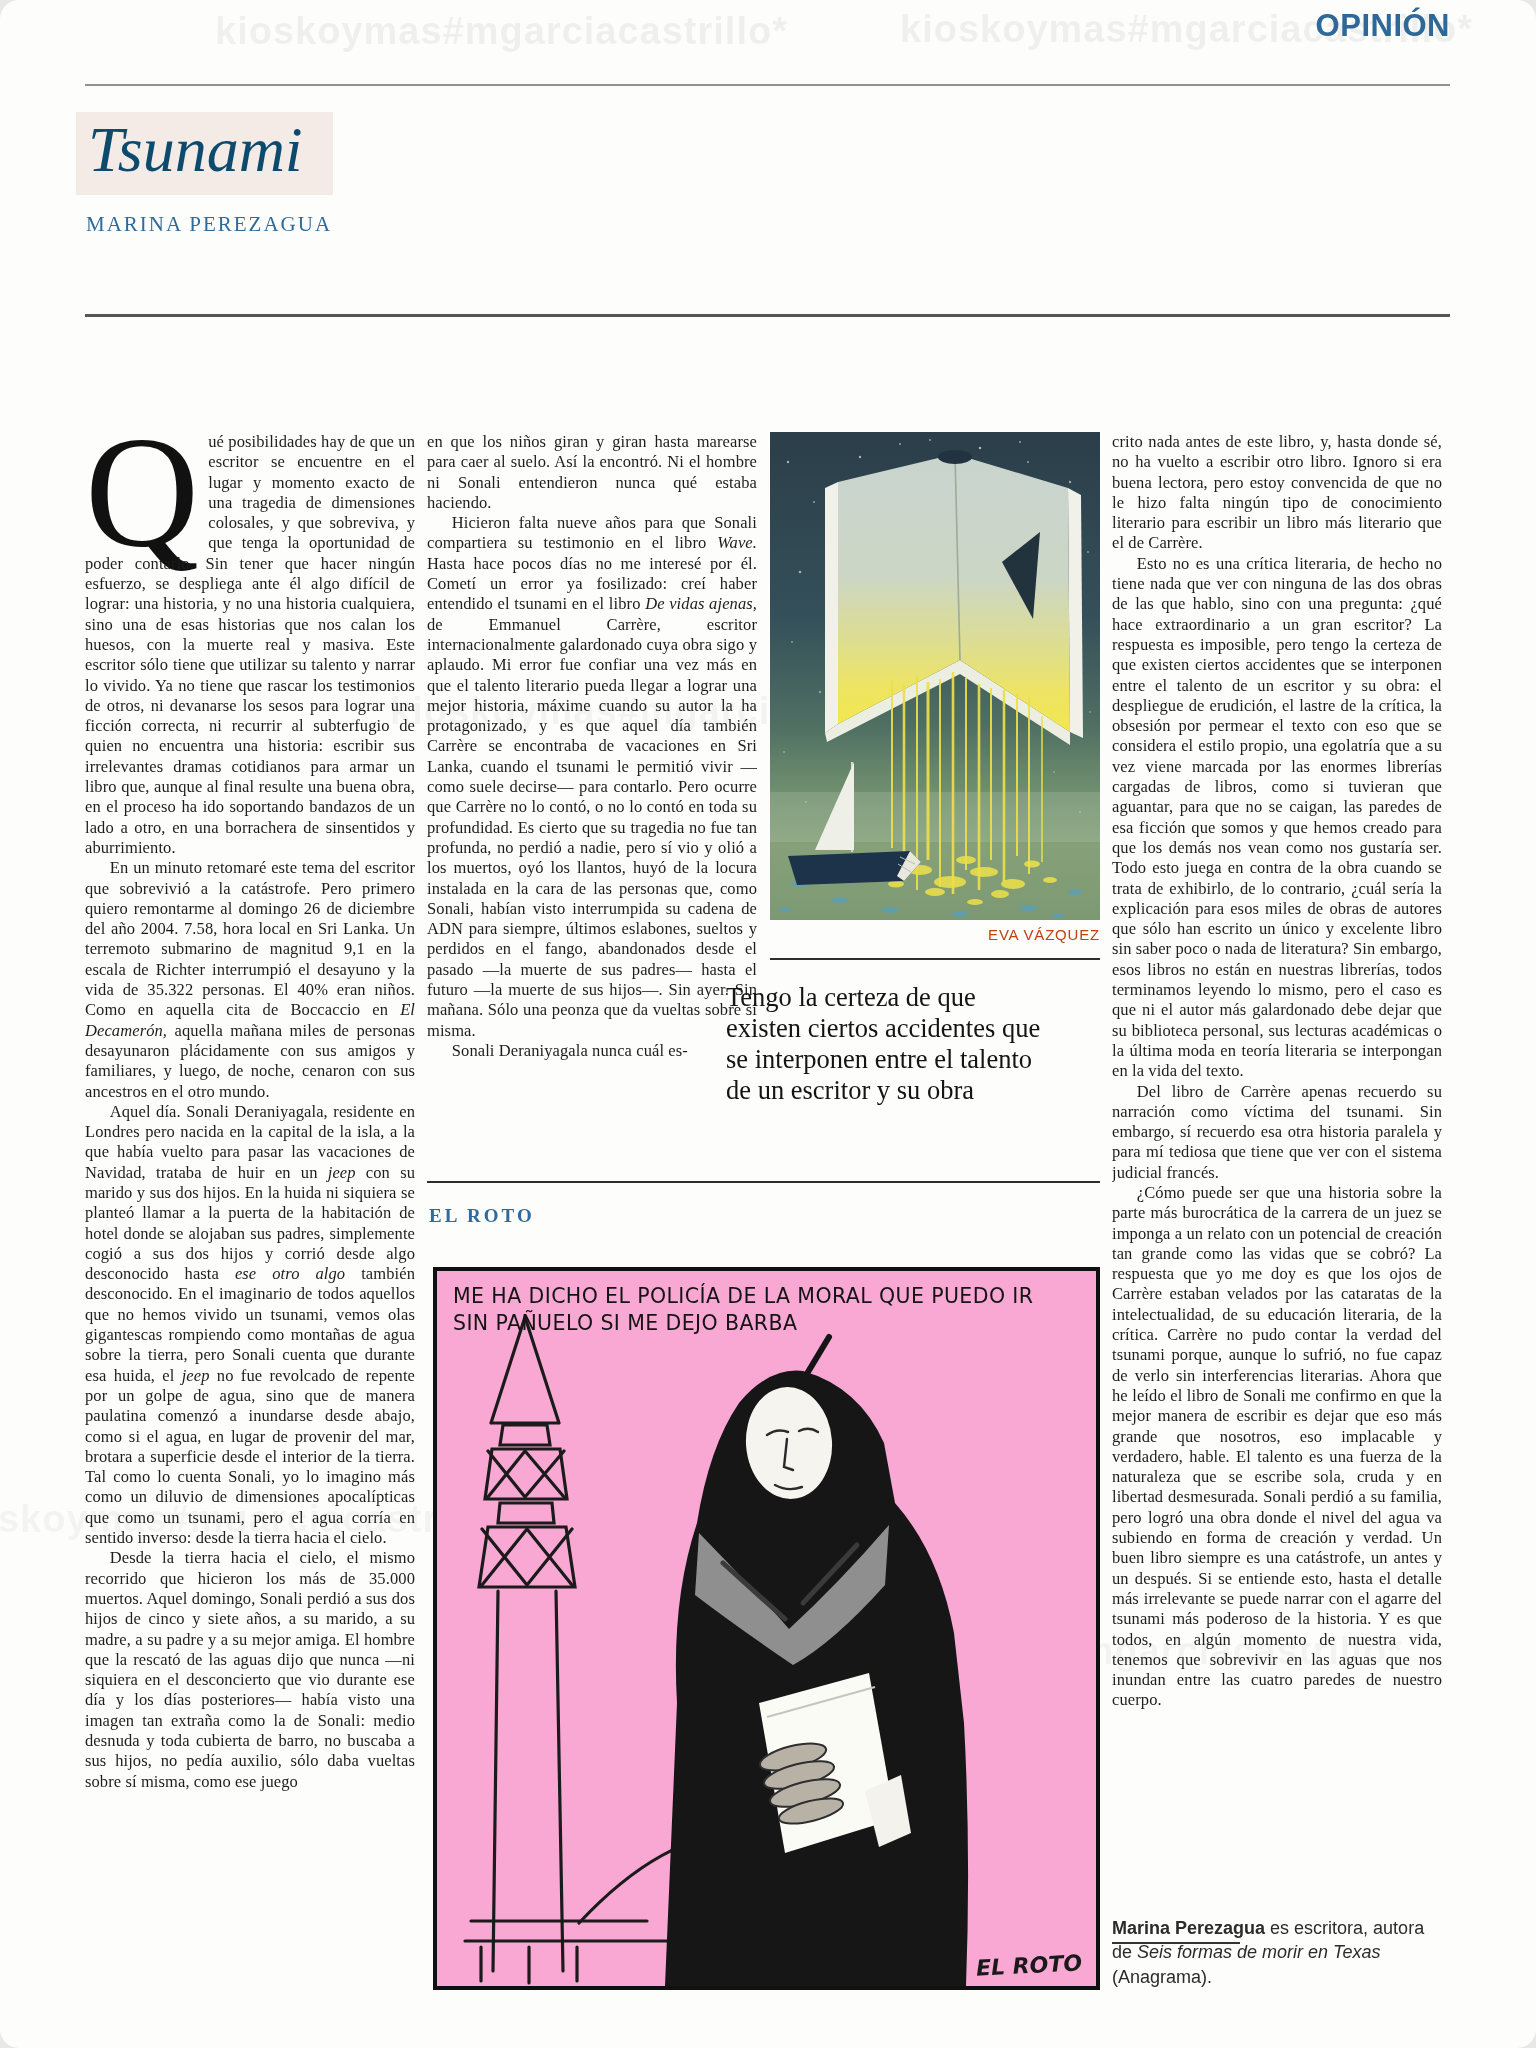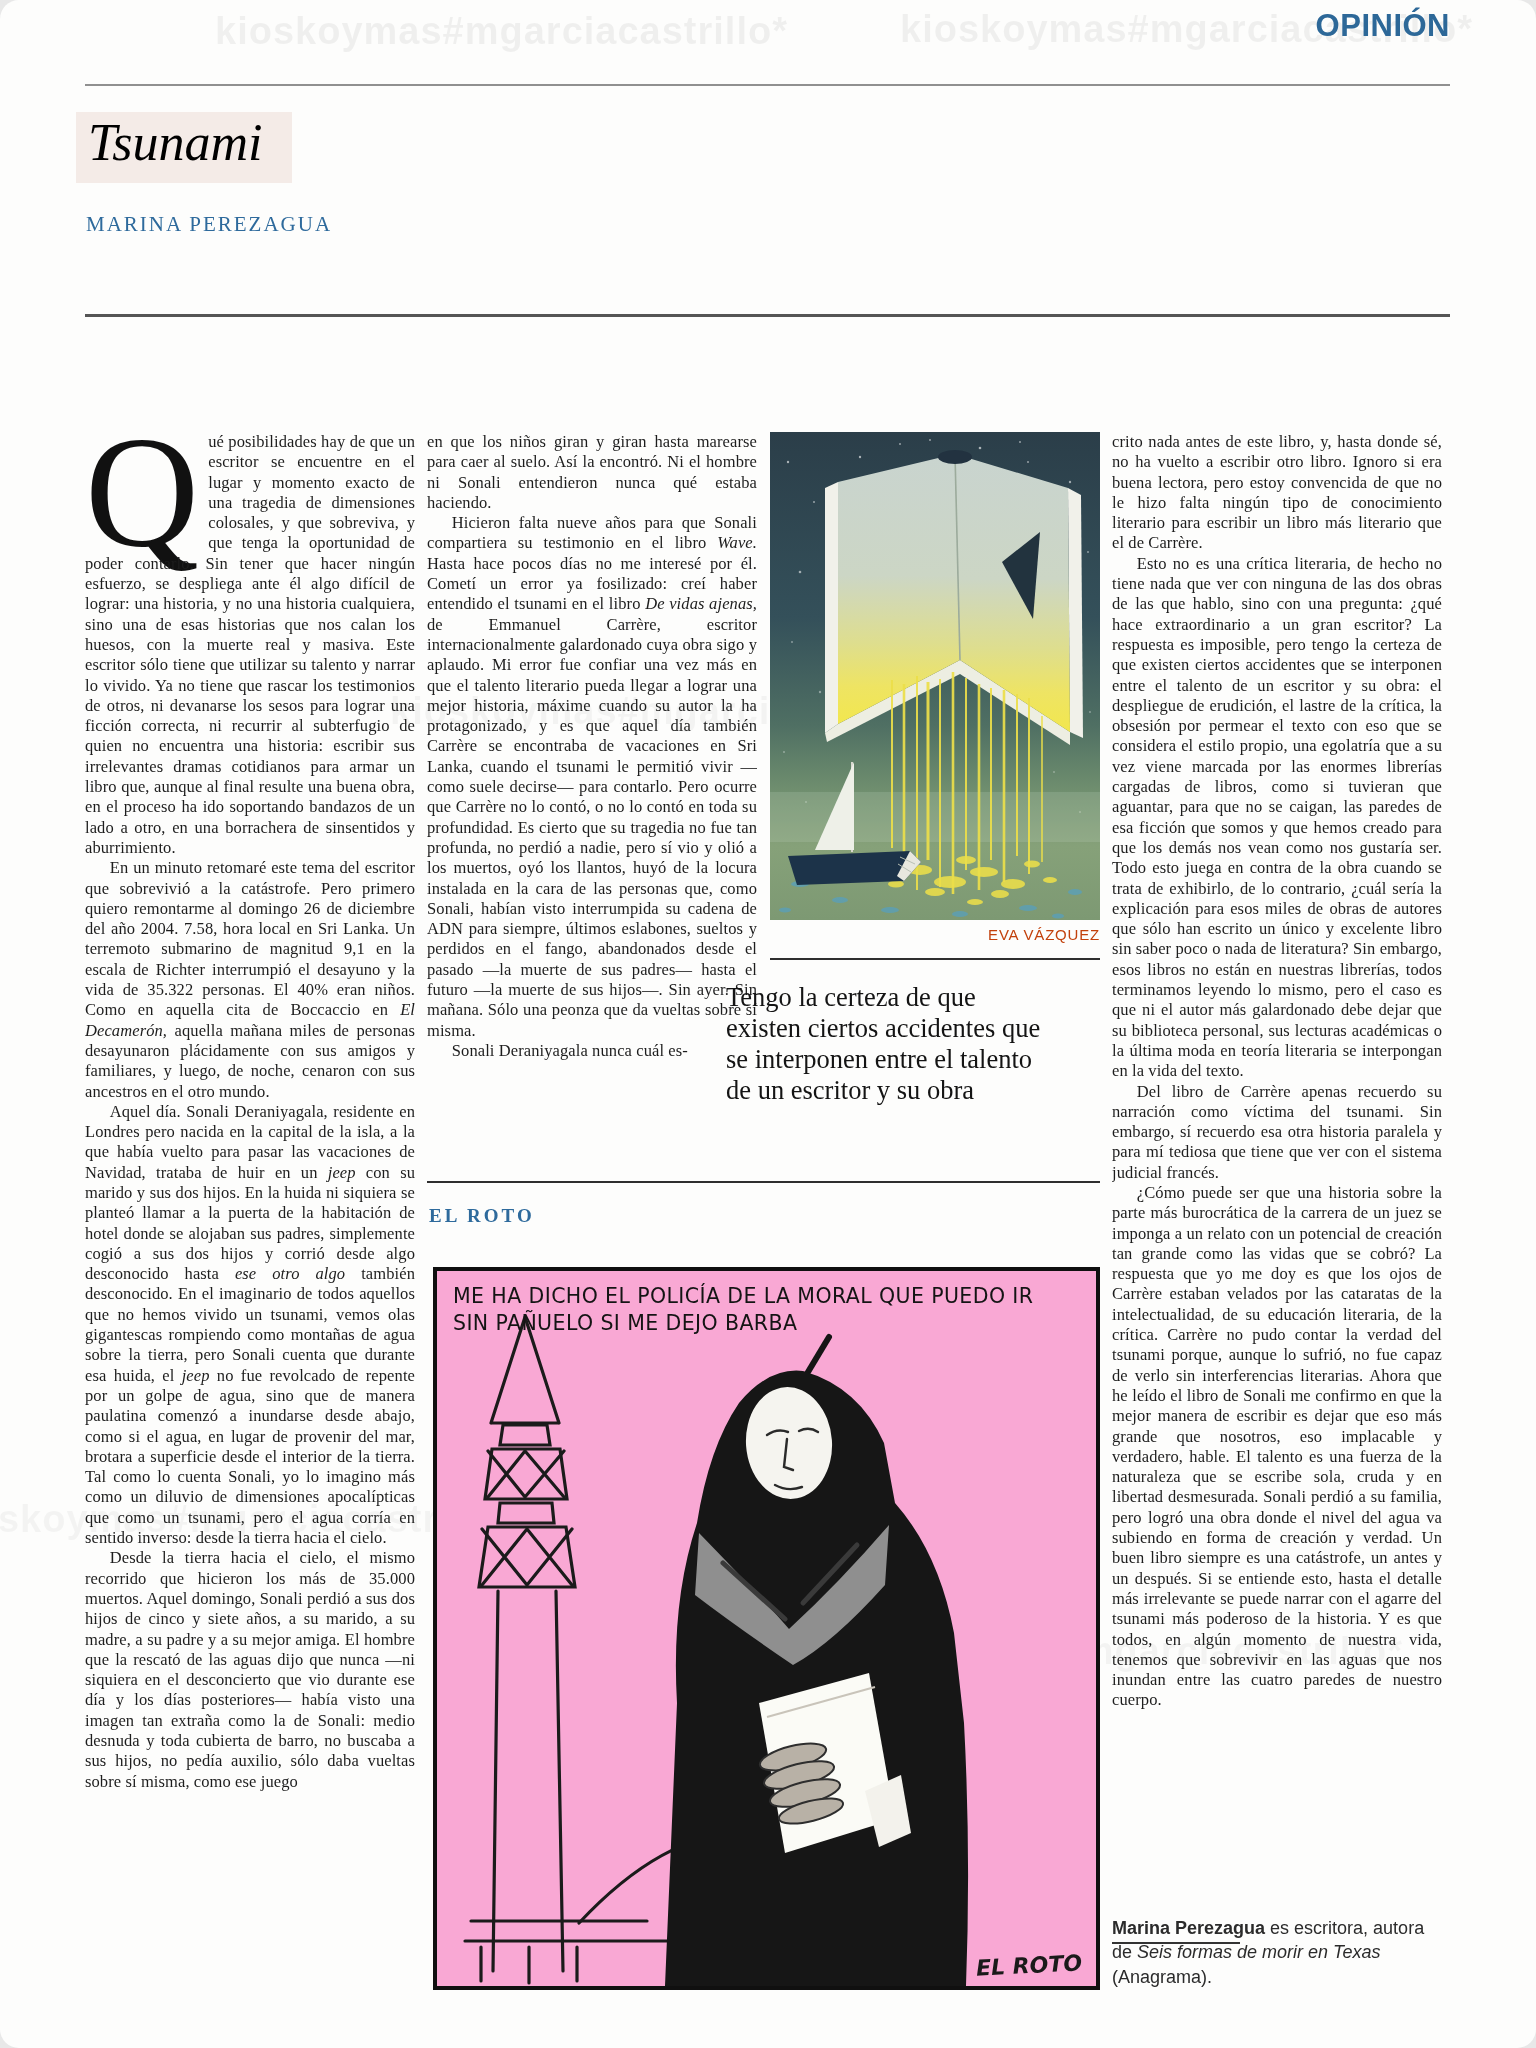--- a/index.html
+++ b/index.html
@@ -7,21 +7,21 @@
         font-family:"Liberation Serif",serif;color:#1d1d1d;border-radius:19px;}
   
   .wm{position:absolute;font-family:"Liberation Sans",sans-serif;font-weight:bold;font-size:38px;
       letter-spacing:1px;color:#000;opacity:.05;white-space:nowrap;pointer-events:none;}
   .wm.faint{opacity:.035;}
   
   .section-label{position:absolute;top:8px;right:86px;font-family:"Liberation Sans",sans-serif;
       font-weight:bold;font-size:31px;color:#2d6898;letter-spacing:.5px;text-align:right;}
   .rule-top{position:absolute;left:85px;top:84px;width:1365px;height:2px;background:#909090;}
   .title-box{position:absolute;left:76px;top:112px;background:#f4ebe7;padding:4px 30px 12px 12px;}
-  .title{font-style:italic;font-size:52px;line-height:1.05;color:#000000;}
+  .title{font-style:italic;font-size:64px;line-height:1.05;color:#0c4a6e;}
   .byline{position:absolute;left:86px;top:212px;font-size:21px;color:#2e6a9c;letter-spacing:2px;}
   .rule-standfirst{position:absolute;left:85px;top:314px;width:1365px;height:3px;background:#555;}
   .standfirst{position:absolute;left:85px;top:334px;width:1362px;font-size:28.5px;line-height:1.23;color:#262626;}
   
   .col{position:absolute;top:432px;width:330px;font-size:16.5px;line-height:20.3px;
        text-align:justify;letter-spacing:.1px;overflow:hidden;}
   .col p{margin:0;text-indent:1.5em;}
   .col p.cont{text-indent:0;}
   .col1{left:85px;height:1578px;}
   .col2{left:427px;height:745px;}

